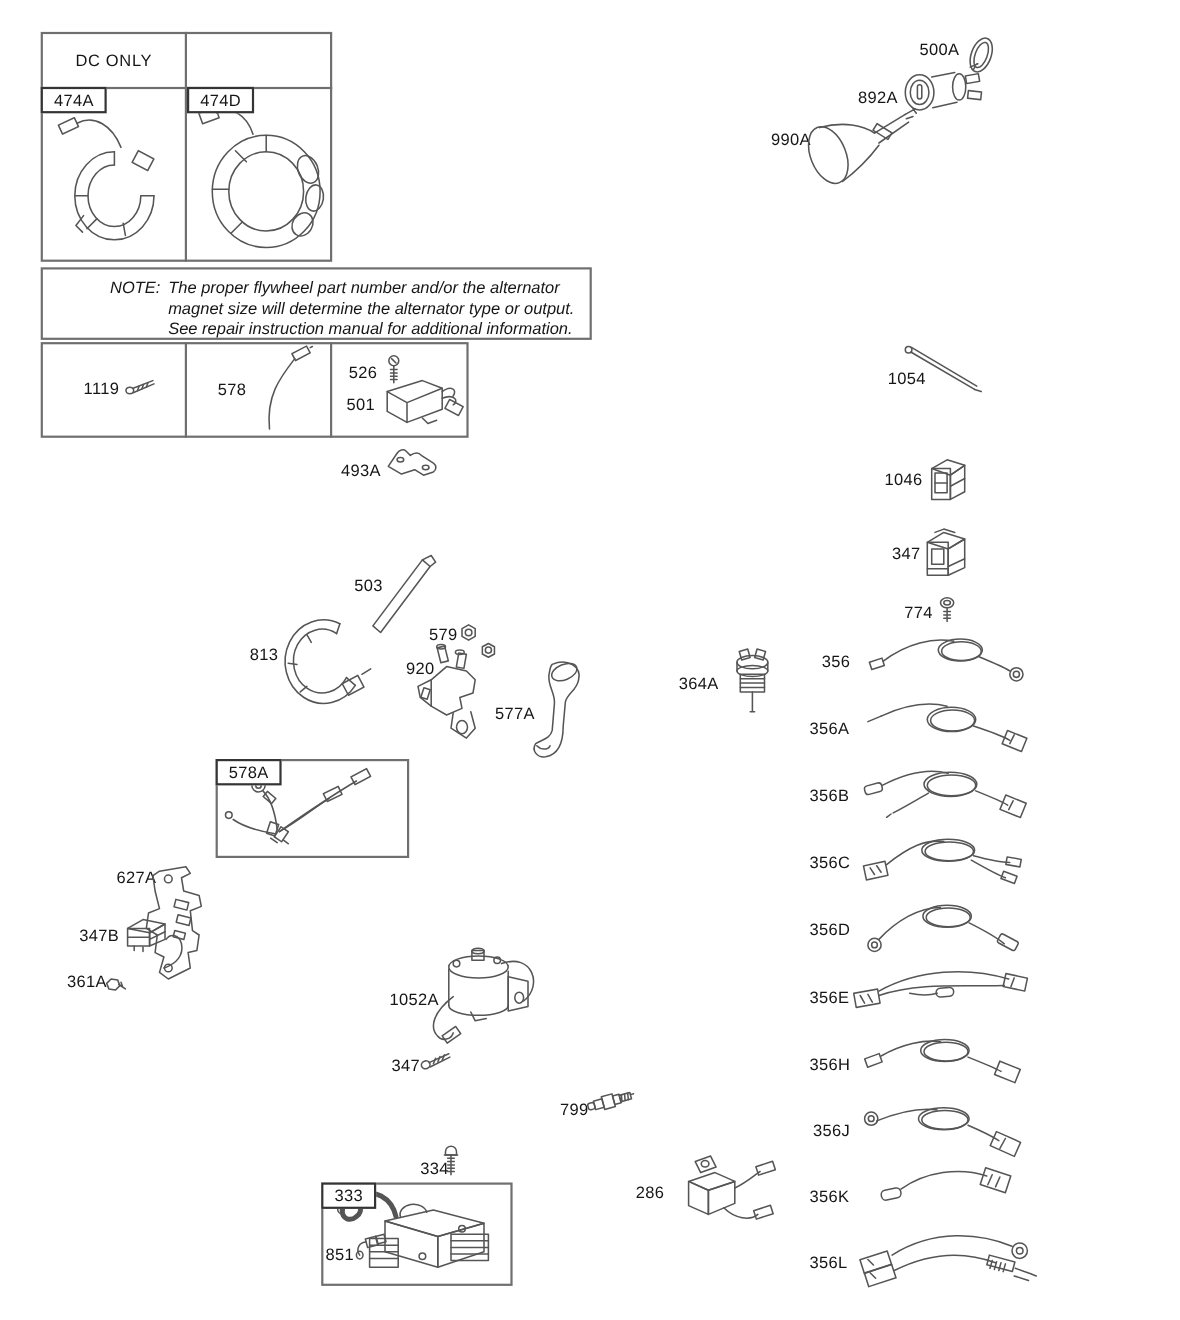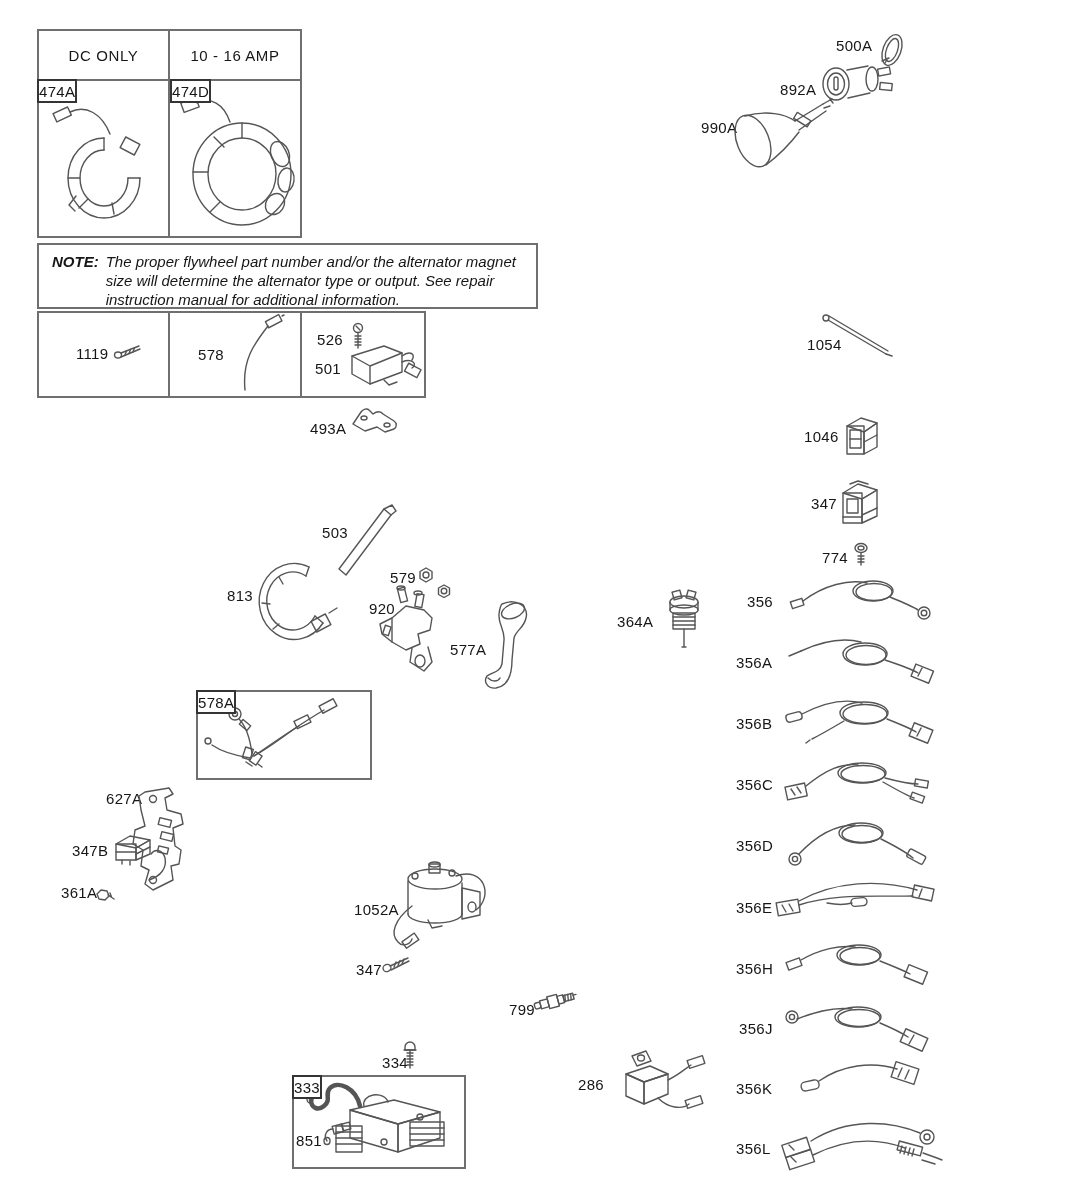--- a/index.html
+++ b/index.html
@@ -6,45 +6,44 @@
   html,body { background:#ffffff; }
   body { font-family:"Liberation Sans", sans-serif; color:#161616; }
   .canvas { position:relative; width:947px; height:1200px; background:#fff; overflow:hidden; }
 
   .frame { position:absolute; border:2px solid #6f6f6f; background:transparent; }
   .vline { position:absolute; width:2px; background:#6f6f6f; }
   .hline { position:absolute; height:2px; background:#6f6f6f; }
 
   .lbl { position:absolute; font-size:15px; line-height:18px; letter-spacing:0.3px; color:#161616; white-space:nowrap; }
   .hcell { position:absolute; display:flex; align-items:center; justify-content:center; font-size:15px; letter-spacing:0.6px; }
-  .boxed { position:absolute; height:24px; border:2px solid #343434; background:#fff; padding:0 0; display:flex; align-items:center; font-size:15px; letter-spacing:0.3px; z-index:4; }
+  .boxed { position:absolute; height:24px; border:2px solid #343434; background:#fff; padding:0 10px; display:flex; align-items:center; font-size:15px; letter-spacing:0.3px; z-index:4; }
 
   .note { position:absolute; left:37px; top:243px; width:501px; height:66px; border:2px solid #6f6f6f; background:#fff; padding:7px 8px 0 13px; display:flex; font-style:italic; font-size:15px; line-height:19px; }
-  .note-prefix { font-weight:bold; margin-right:7px; }
+  .note-prefix { font-weight:normal; margin-right:7px;margin-left:48px; }
   .note-text { max-width:452px; }
 
   svg.draw { position:absolute; overflow:visible; }
   svg.draw path, svg.draw line, svg.draw circle, svg.draw ellipse,
   svg.draw rect, svg.draw polygon, svg.draw polyline {
     stroke:#555; fill:none; stroke-width:1.4; stroke-linecap:round; stroke-linejoin:round;
   }
   svg.draw .wfill { fill:#fff; }
   svg.draw .thick { stroke-width:4.5; }
 </style>
 </head>
 <body>
 
 <div class="canvas">
 
   <div class="frame" style="left:37px;top:29px;width:265px;height:209px"></div>
   <div class="vline" style="left:168px;top:29px;height:209px"></div>
   <div class="hline" style="left:37px;top:79px;width:265px"></div>
 
   <div class="hcell" style="left:39px;top:31px;width:129px;height:48px">DC ONLY</div>
-  <div class="hcell" style="left:170px;top:31px;width:130px;height:48px">10 - 16 AMP</div>
 
   <div class="boxed" style="left:37px;top:79px">474A</div>
   <div class="boxed" style="left:170px;top:79px">474D</div>
 
   <svg class="draw" style="left:52px;top:100px" width="115" height="128" viewBox="0 0 115 128">
     <rect x="2" y="10" width="16" height="9" transform="rotate(-25 10 14)"></rect>
     <path d="M18,12 C34,4 50,14 58,34"></path>
     <path d="M52,38 A36,40 0 1 0 88,78"></path>
     <path d="M52,50 A24,28 0 1 0 76,78"></path>
     <line x1="52" y1="38" x2="52" y2="50"></line>

